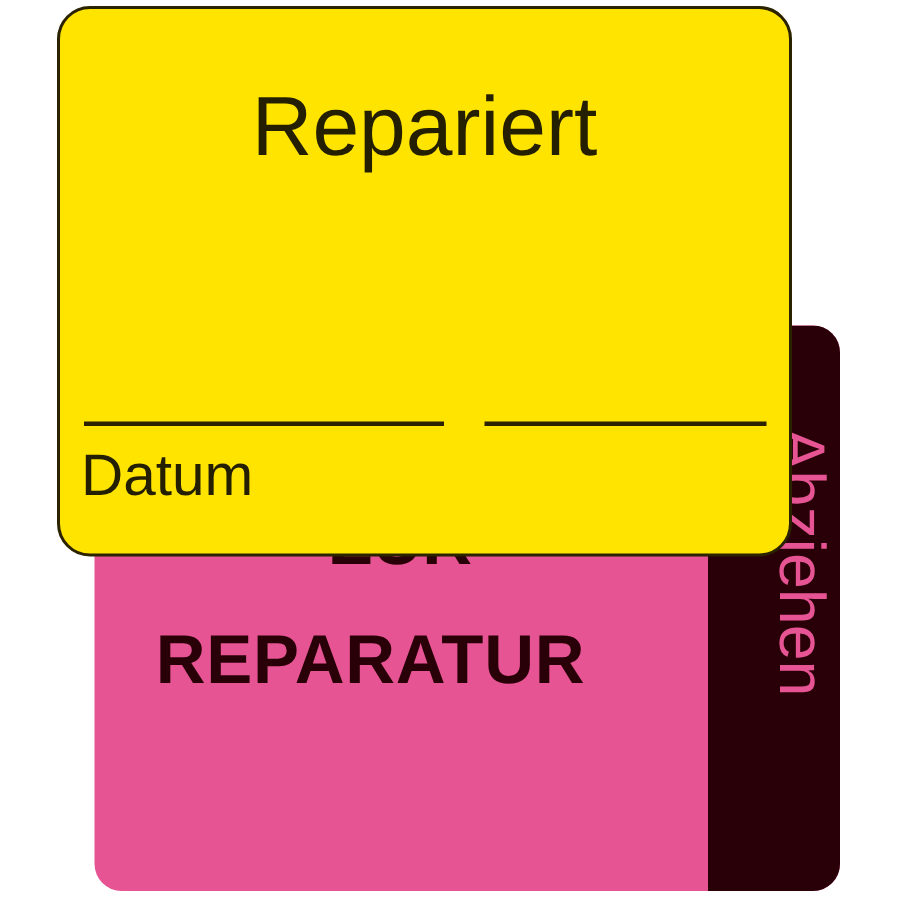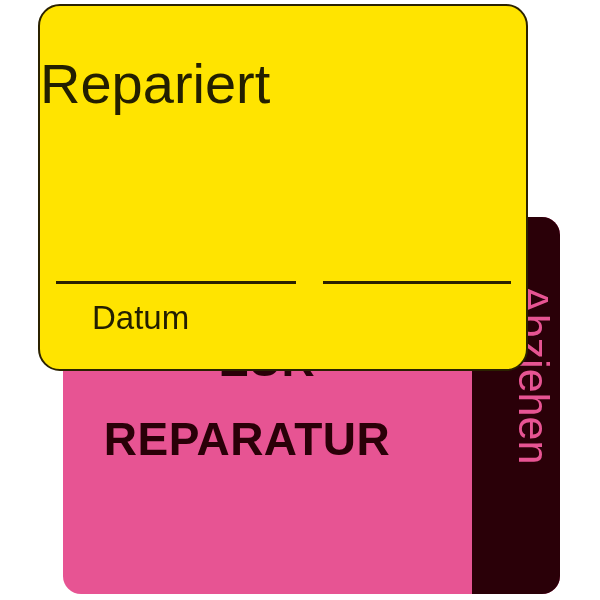--- a/index.html
+++ b/index.html
@@ -64,40 +64,39 @@
       width: 490px; height: 367px;
       background: #ffe400;
       border: 2px solid #2b2200;
       border-radius: 22px;
       box-sizing: border-box;
     }
     .title {
       position: absolute;
       left: 0; width: 100%;
       top: 46px;
-      text-align: left;
+      text-align: center;
       font-size: 56px;
       line-height: 64px;
       color: #231f00;
     }
     .line {
       position: absolute;
       height: 3px;
       background: #2b2200;
       top: 275px;
     }
     .line-datum { left: 16px; width: 240px; }
     .line-von { left: 283px; width: 188px; }
     .field-label {
       position: absolute;
       top: 292px;
-      font-size: 33px;
+      font-size: 39px;
       line-height: 40px;
       color: #231f00;
-      margin-left: 38px;
     }
     .lbl-datum { left: 14px; }
     .lbl-von { left: 279px; }
   </style>
 </head>
 <body>
 
 <div class="pink-label">
   <div class="zur-text">ZUR</div>
   <div class="reparatur-text">REPARATUR</div>

